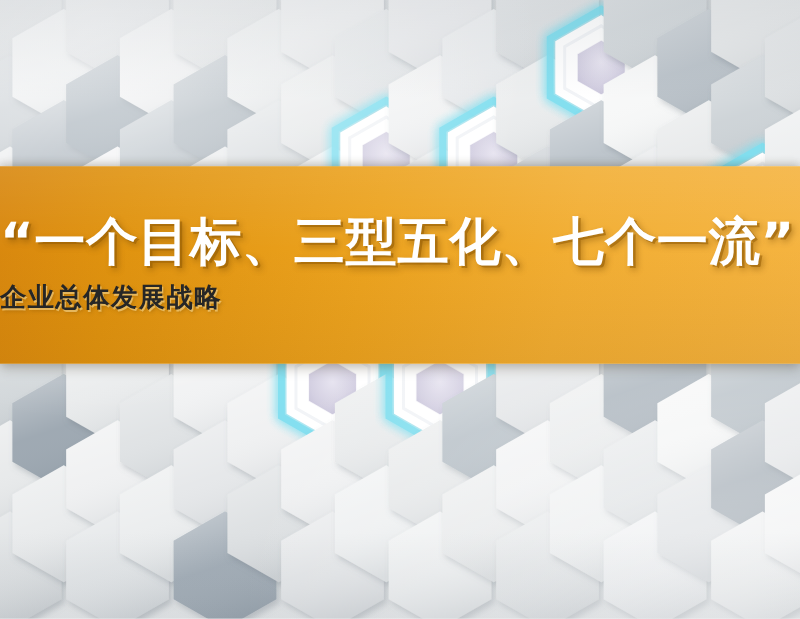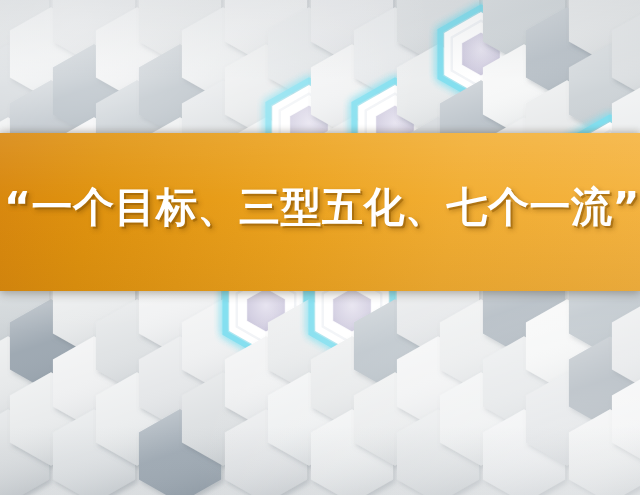--- a/index.html
+++ b/index.html
@@ -40,21 +40,21 @@
     overflow:hidden;
   }
   #banner:after{
     content:"";position:absolute;inset:0;
     background:linear-gradient(to bottom, rgba(255,255,255,.10) 0%, rgba(255,255,255,0) 42%, rgba(120,70,0,.10) 100%);
     pointer-events:none;
   }
 
   #banner-inner{
     position:relative;z-index:2;height:100%;
-    display:flex;flex-direction:column;align-items:flex-end;justify-content:center;
+    display:flex;flex-direction:column;align-items:flex-start;justify-content:center;
   }
 
   #main-title{
     color:#ffffff;
     font-size:41px;
     font-weight:bold;
     letter-spacing:.5px;
     line-height:1.05;
     white-space:nowrap;
     text-shadow:
@@ -455,16 +455,17 @@
       </g>
   </svg>
 
   <div class="light-tl"></div>
   <div class="light-br"></div>
   <div class="shade-edge"></div>
 
   <div id="banner">
     <div id="banner-inner">
       <div id="main-title">“一个目标、三型五化、七个一流”</div>
+      <div id="sub-title">企业总体发展战略</div>
     </div>
   </div>
 
 </div>
 
 </body></html>

